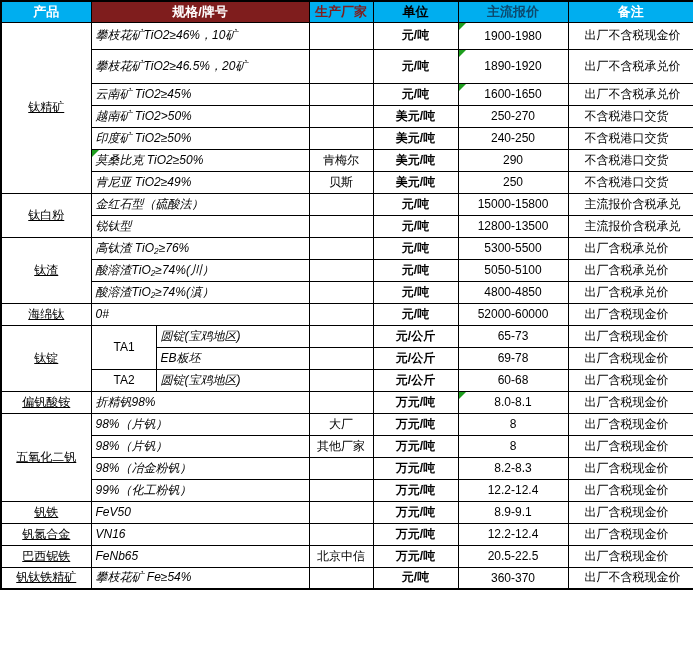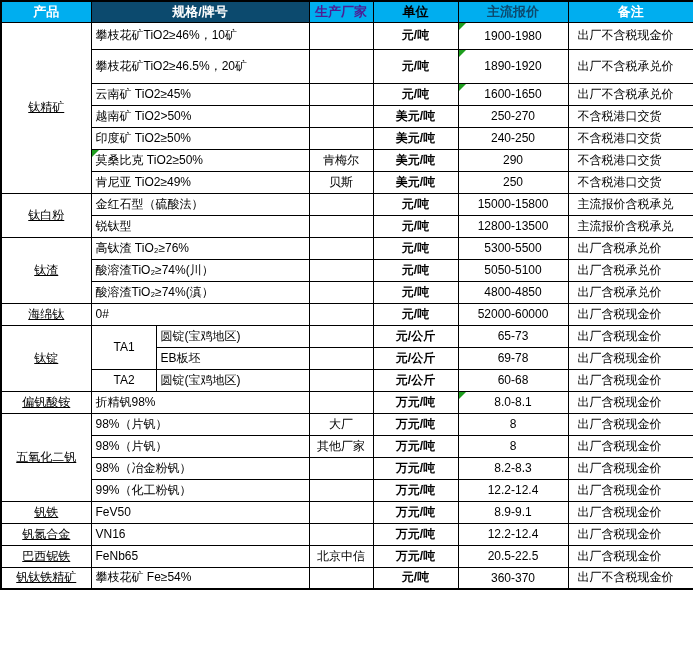--- a/index.html
+++ b/index.html
@@ -33,26 +33,26 @@
     color: #ffffff;
     font-weight: bold;
     font-size: 13px;
     text-align: center;
     padding: 0;
   }
   .price-table tbody tr { height: 22px; }
   .price-table tbody tr:nth-child(1) { height: 27px; }
   .price-table tbody tr:nth-child(2) { height: 34px; margin-top: 8px; }
   td.product { text-align: center; text-decoration: underline; }
-  td.spec    { text-align: left; padding-left: 4px; }
+  td.spec    { text-align: left; padding-left: 4px; font-style: italic; }
   td.grade   { text-align: center; padding-left: 4px; }
   td.maker   { text-align: center; padding: 0 1px; }
   td.unit    { text-align: center; font-weight: bold; }
   td.price   { text-align: center; }
-  td.note    { text-align: left; padding-left: 9px; font-family: Liberation Serif, serif; }
+  td.note    { text-align: left; padding-left: 16px; font-family: Liberation Serif, serif; }
   .cell-marker {
     position: absolute;
     top: 0; left: 0;
     width: 0; height: 0;
     border-top: 7px solid #1E9E1E;
     border-right: 7px solid transparent;
   }
 </style>
 </head>
 <body>
@@ -64,22 +64,22 @@
       <col style="width:65px">
       <col style="width:153px">
       <col style="width:64px">
       <col style="width:85px">
       <col style="width:110px">
       <col style="width:126px">
     </colgroup>
     <thead>
         <tr>
           <th style="background: rgb(0, 174, 239); color: rgb(255, 255, 255);">产品</th>
-          <th colspan="2" style="background: #0c4a6e; color: rgb(255, 255, 255);">规格/牌号</th>
-          <th style="background: rgb(0, 174, 239); color: #4c1d95;">生产厂家</th>
+          <th colspan="2" style="background: #7f1d1d; color: rgb(255, 255, 255);">规格/牌号</th>
+          <th style="background: rgb(0, 174, 239); color: #7f1d1d;">生产厂家</th>
           <th style="background: rgb(0, 174, 239); color: #000000;">单位</th>
           <th style="background: rgb(0, 174, 239); color: #0c4a6e;">主流报价</th>
           <th style="background: rgb(0, 174, 239); color: rgb(255, 255, 255);">备注</th>
         </tr>
       </thead>
     <tbody>
         <tr>
           <td class="product" rowspan="7">钛精矿</td>
           <td class="spec" colspan="2">攀枝花矿TiO2≥46%，10矿</td>
           <td class="maker"></td>

